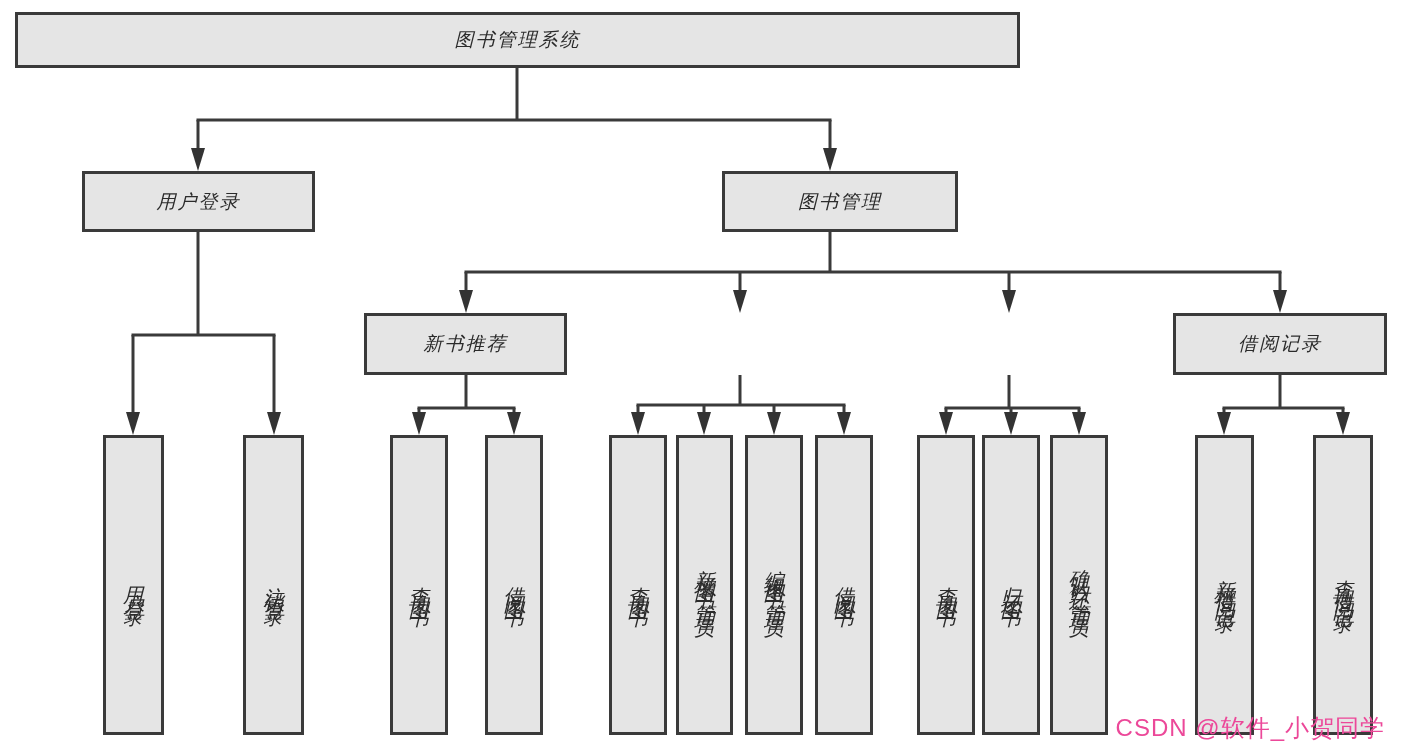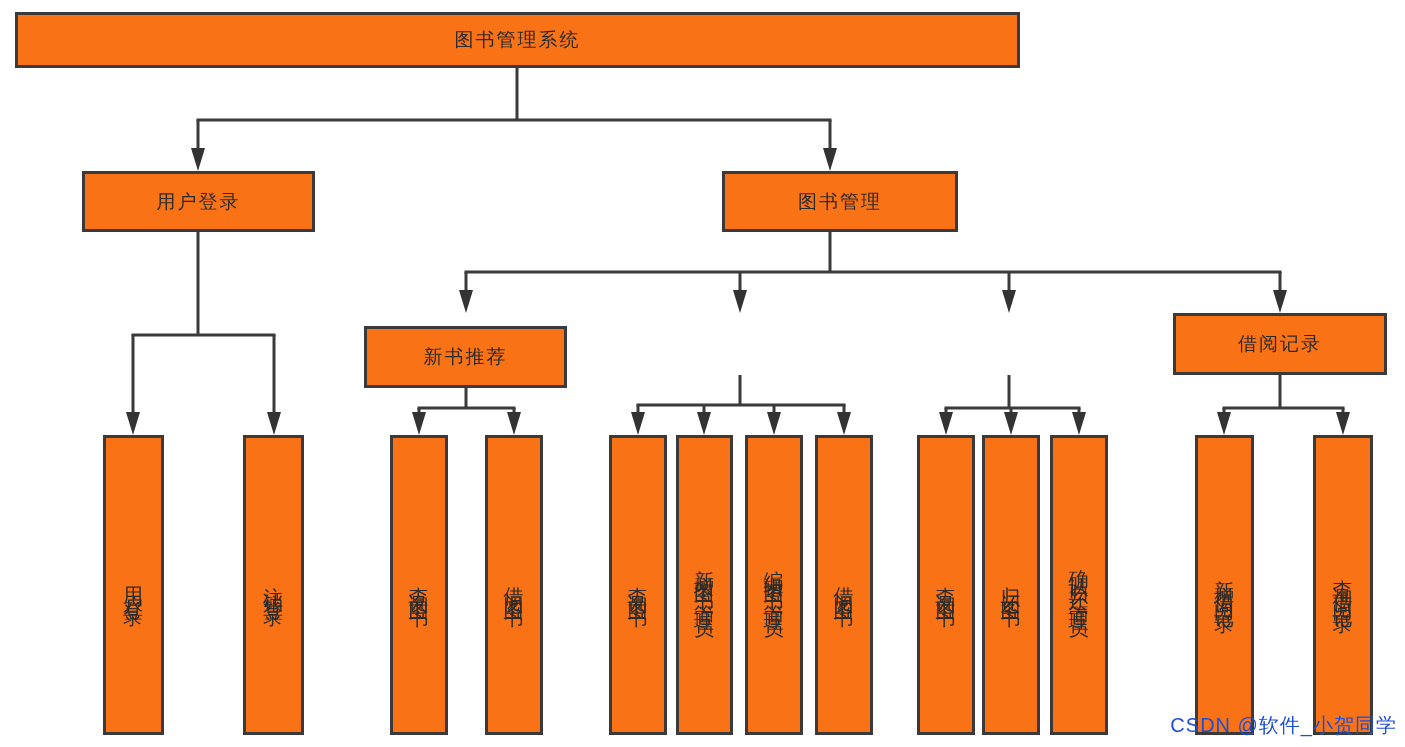--- a/index.html
+++ b/index.html
@@ -8,66 +8,67 @@
     width:1405px;height:747px;
     background:#ffffff;
     font-family:"Liberation Sans","DejaVu Sans",sans-serif;
     overflow:hidden;
   }
   #connectors{position:absolute;left:0;top:0;width:1405px;height:747px;}
   .node{
     position:absolute;
     box-sizing:border-box;
     border:3px solid #3a3a3a;
-    background:#f97316;
+    background:#e5e5e5;
     display:flex;align-items:center;justify-content:center;
     color:#2b2b2b;
+    font-style:italic;
   }
   .h-node{
     font-size:19px;
     letter-spacing:2px;
     white-space:nowrap;
   }
   .v-node span{
     writing-mode:vertical-rl;
     text-orientation:mixed;
     font-size:20px;
     letter-spacing:7px;
     line-height:1.1;
     white-space:nowrap;
     color:#2b2b2b;
   }
   
   .n-root {left:15px;  top:12px;  width:1005px; height:56px;}
   .n-ul   {left:82px;  top:171px; width:233px;  height:61px;}
   .n-bm   {left:712px; top:171px; width:236px;  height:61px;margin-left:10px;}
-  .n-nb   {left:364px; top:313px; width:203px;  height:62px;margin-top:13px;}
+  .n-nb   {left:364px; top:313px; width:203px;  height:62px;}
   .n-bb   {left:632px; top:313px; width:216px;  height:62px;}
   .n-cb   {left:902px; top:313px; width:215px;  height:62px;}
   .n-br   {left:1173px;top:313px; width:214px;  height:62px;}
   
   .leaf{top:435px;height:300px;}
   .l-u1{left:103px;width:61px;}
   .l-u2{left:243px;width:61px;}
   .l-n1{left:390px;width:58px;}
   .l-n2{left:485px;width:58px;}
   .l-b1{left:609px;width:58px;}
   .l-b2{left:676px;width:57px;}
   .l-b3{left:745px;width:58px;}
   .l-b4{left:815px;width:58px;}
   .l-c1{left:917px;width:58px;}
   .l-c2{left:982px;width:58px;}
   .l-c3{left:1050px;width:58px;}
   .l-r1{left:1195px;width:59px;}
   .l-r2{left:1313px;width:60px;}
   #watermark{
     position:absolute;
-    right:8px;top:712px;
-    font-size:20px;
-    color:#1d4ed8;
+    right:20px;top:712px;
+    font-size:24px;
+    color:#ec4899;
     letter-spacing:1px;
     white-space:nowrap;
   }
 </style>
 </head>
 <body>
 
 <div id="canvas">
 
   <svg id="connectors" viewBox="0 0 1405 747" xmlns="http://www.w3.org/2000/svg">

